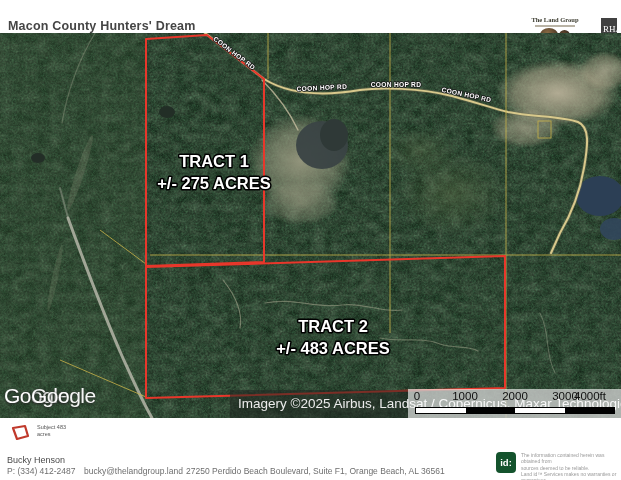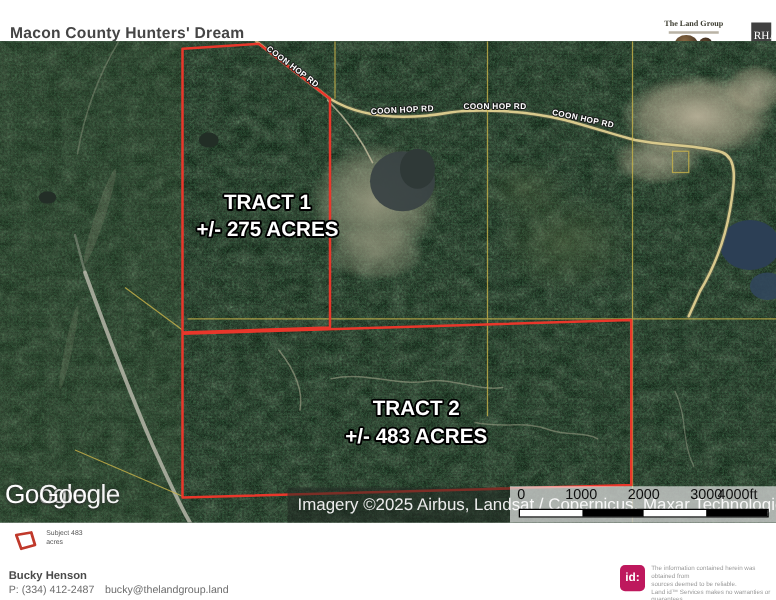--- a/index.html
+++ b/index.html
@@ -47,26 +47,26 @@
   .sb-bar i:nth-child(2){background:#000;}
   .sb-bar i:nth-child(3){background:#fff;}
   .sb-bar i:nth-child(4){background:#000;}
 
   
   .legend{position:absolute;left:10px;top:422px;}
   .legend svg{position:absolute;left:0;top:2px;}
   .legend-label{position:absolute;left:27px;top:2px;width:44px;font-size:5.5px;line-height:6.5px;color:#555;}
 
   
-  .id-box{position:absolute;left:496px;top:452px;width:20px;height:21px;background:#be185d;border-radius:4px;
+  .id-box{position:absolute;left:496px;top:452px;width:20px;height:21px;background:#14532d;border-radius:4px;
           color:#fff;font-weight:bold;font-size:9.5px;text-align:center;line-height:21px;}
   .disclaimer{position:absolute;left:521px;top:452px;width:98px;font-size:5px;line-height:6.3px;color:#9a9a9a;}
 
   
-  .footer-name{position:absolute;left:7px;top:455px;font-size:9px;font-weight:bold;color:#4a4a4a;}
+  .footer-name{position:absolute;left:7px;top:455px;font-size:9px;font-weight:normal;color:#4a4a4a;}
   .footer-phone{position:absolute;left:7px;top:466px;font-size:8.5px;color:#6e6e6e;}
   .footer-email{position:absolute;left:84px;top:466px;font-size:8.5px;color:#6e6e6e;}
   .footer-address{position:absolute;left:186px;top:466px;font-size:8.5px;color:#6e6e6e;}
 </style>
 </head>
 <body>
 
 <div class="page">
 
   <div class="header">
@@ -217,14 +217,15 @@
   <div class="disclaimer">
     <div>The information contained herein was obtained from</div>
     <div>sources deemed to be reliable.</div>
     <div>Land id™ Services makes no warranties or guarantees</div>
 
   </div>
 
   <div class="footer-name">Bucky Henson</div>
   <div class="footer-phone">P: (334) 412-2487</div>
   <div class="footer-email">bucky@thelandgroup.land</div>
+  <div class="footer-address">27250 Perdido Beach Boulevard, Suite F1, Orange Beach, AL  36561</div>
 
 </div>
 
 </body></html>

